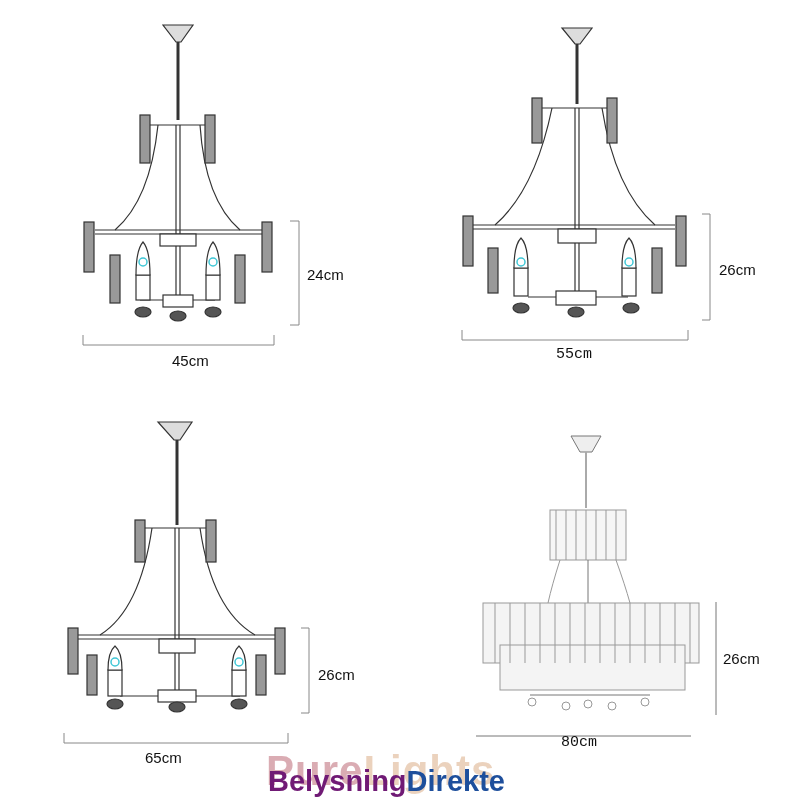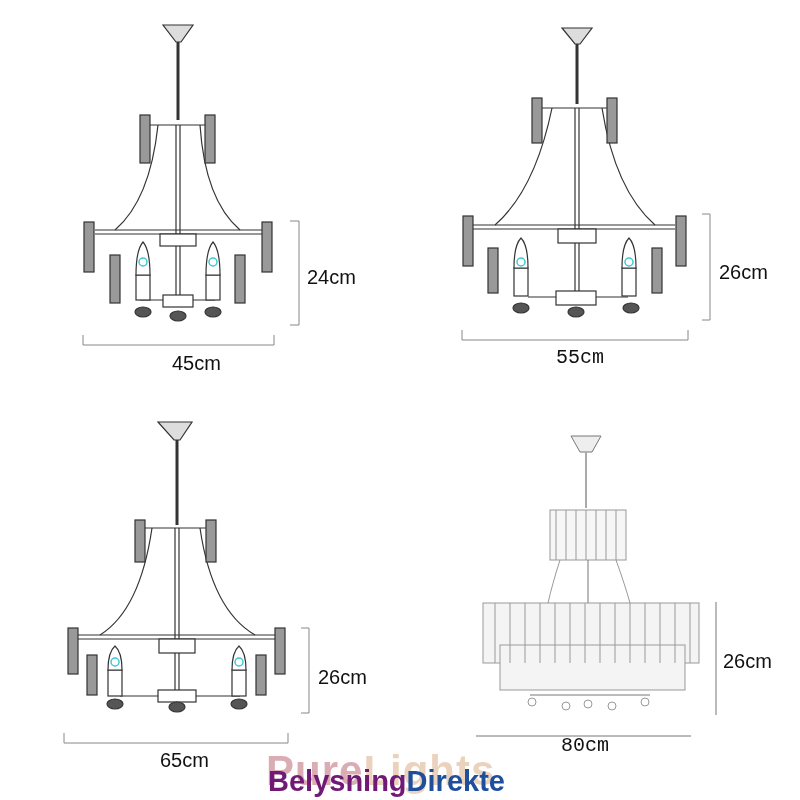--- a/index.html
+++ b/index.html
@@ -1,19 +1,19 @@
 <!DOCTYPE html>
 <html><head>
 <meta charset="utf-8">
 <style>
   html, body { margin:0; padding:0; background:#ffffff; }
   body { width:800px; height:800px; position:relative; overflow:hidden; font-family:"Liberation Sans", sans-serif; }
   .panel { position:absolute; }
   svg { position:absolute; left:0; top:0; overflow:visible; }
-  .dim-label { position:absolute; font-size:20px; color:#111; font-family:"Liberation Sans", sans-serif; }
+  .dim-label { position:absolute; font-size:15px; color:#111; font-family:"Liberation Sans", sans-serif; }
   .logo { position:absolute; left:266px; top:751px; width:280px; height:60px; }
   .logo-back { position:absolute; left:0; top:-4px; font-size:42px; font-weight:bold; letter-spacing:1px; opacity:0.5; font-family:"Liberation Sans", sans-serif; }
   .logo-back .a { color:#b65c6a; }
   .logo-back .b { color:#d8a77e; }
   .logo-front { position:absolute; left:2px; top:14px; font-size:29px; font-weight:bold; font-family:"Liberation Sans", sans-serif; white-space:nowrap; }
   .logo-front .a { color:#701a75; }
   .logo-front .b { color:#1e4f9c; }
 </style>
 </head>
 <body>
@@ -137,21 +137,21 @@
       <ellipse cx="177" cy="707" rx="8" ry="5" fill="#555"></ellipse>
       <ellipse cx="239" cy="704" rx="8" ry="5" fill="#555"></ellipse>
     </g>
     <circle cx="115" cy="662" r="4" fill="none" stroke="#3fc7d6" stroke-width="1.5"></circle>
     <circle cx="239" cy="662" r="4" fill="none" stroke="#3fc7d6" stroke-width="1.5"></circle>
     <g stroke="#888" fill="none" stroke-width="1">
       <path d="M64 733 L64 743 L288 743 L288 733"></path>
       <path d="M301 628 L309 628 L309 713 L301 713"></path>
     </g>
   </svg>
-  <span class="dim-label" style="left:160px;top:749px;">65cm</span>
+  <span class="dim-label" style="left:145px;top:749px;">65cm</span>
   <span class="dim-label" style="left:318px;top:666px;">26cm</span>
 </div>
 
 <div class="panel" style="left:0;top:0;width:800px;height:800px;">
   <svg width="800" height="800">
     <g stroke="#999" fill="none" stroke-width="1">
       <path d="M571 436 L601 436 L592 452 L580 452 Z" fill="#eee" stroke="#777"></path>
       <line x1="586" y1="452" x2="586" y2="508" stroke-width="2" stroke="#aaa"></line>
 
       <rect x="550" y="510" width="76" height="50" fill="#f6f6f6"></rect>

